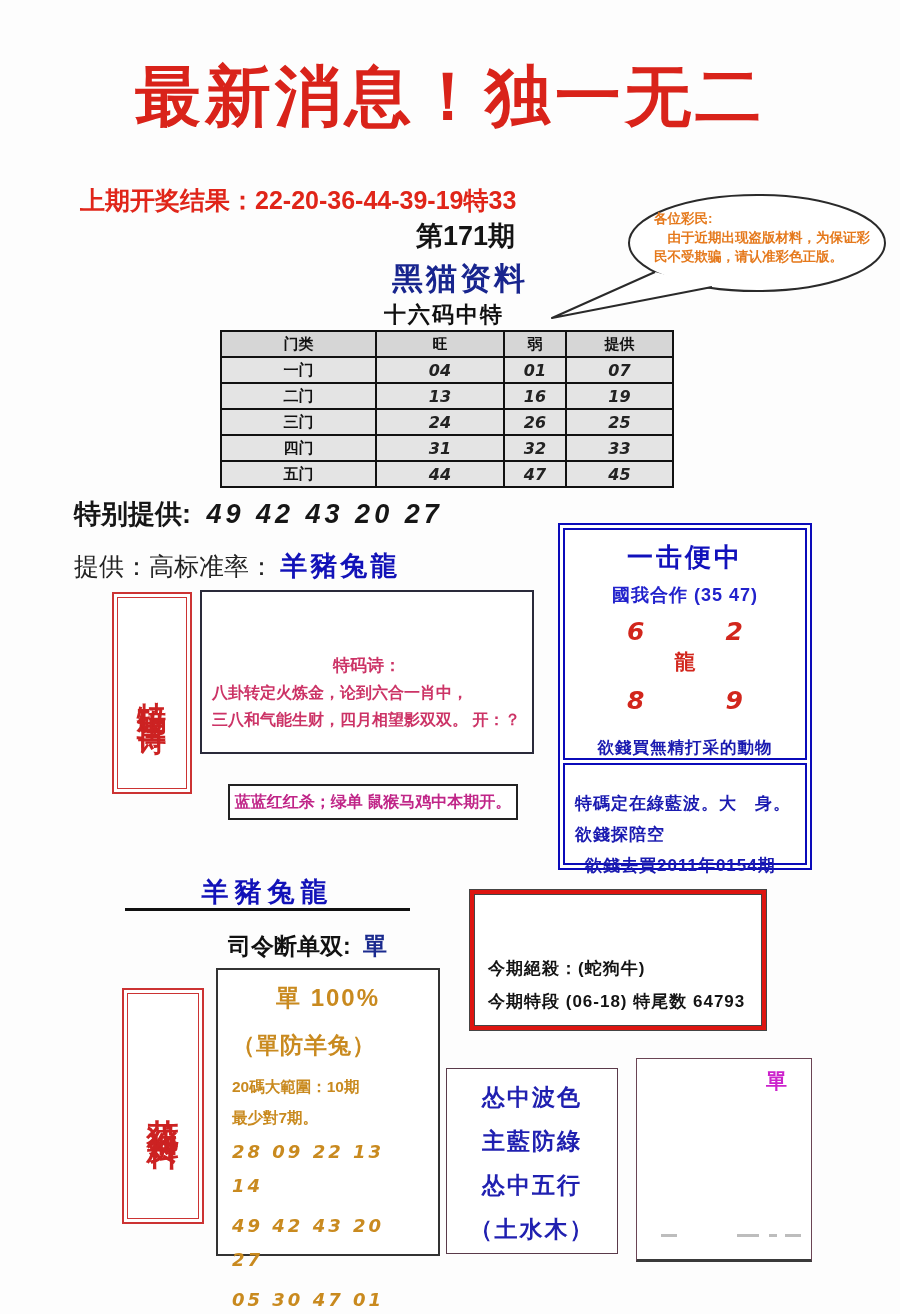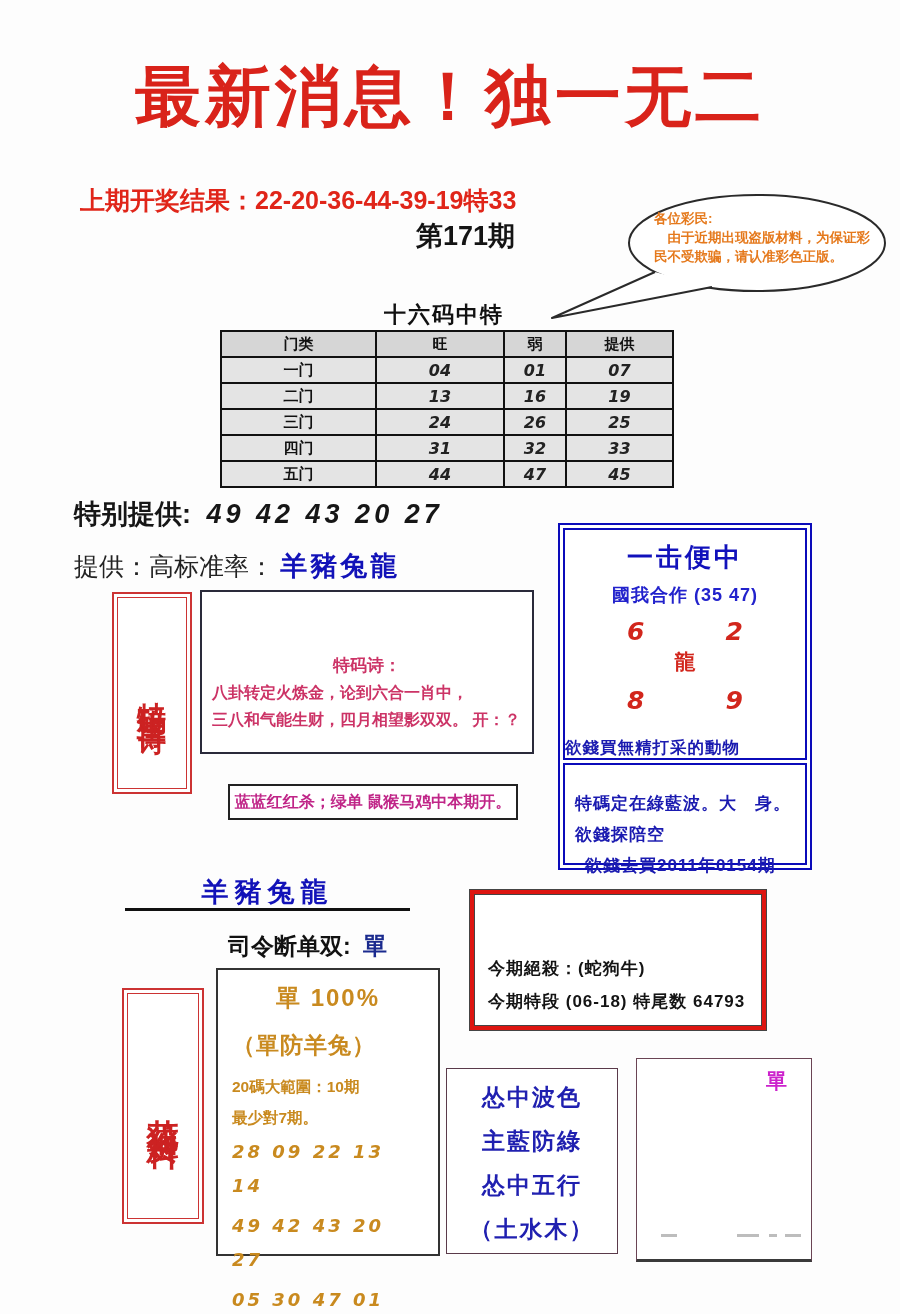--- a/index.html
+++ b/index.html
@@ -82,21 +82,21 @@
     left:558px;top:523px;width:254px;box-sizing:border-box;
     border:2px solid #0b0bba;background:#fff;padding:3px;
   }
   .hit-sec{border:2px solid #0b0bba;box-sizing:border-box;background:#fff;}
   .hit-top{height:232px;margin-bottom:3px;}
   .hit-title{text-align:center;margin-top:10px;font-size:26px;font-weight:bold;color:#1111bb;letter-spacing:3px;}
   .hit-sub{text-align:center;margin-top:8px;font-size:18px;font-weight:bold;color:#2222cc;letter-spacing:1px;}
   .hit-numrow{display:flex;justify-content:space-between;padding:0 62px;margin-top:10px;}
   .hit-num{font-size:25px;font-weight:bold;font-style:italic;color:#d2261c;font-family:"DejaVu Sans",sans-serif;}
   .hit-center{text-align:center;font-size:21px;font-weight:bold;color:#d2261c;margin-top:2px;}
-  .hit-riddle{text-align:left;margin-top:22px;font-size:16.5px;font-weight:bold;color:#1a1ab0;letter-spacing:1px;}
+  .hit-riddle{text-align:center;margin-top:22px;font-size:16.5px;font-weight:bold;color:#1a1ab0;letter-spacing:1px;}
   .hit-bottom{height:102px;padding:23px 10px;box-sizing:border-box;}
   .hb-line{font-size:17px;font-weight:bold;color:#1a1ab0;line-height:31px;letter-spacing:1px;}
   .hb-line.indent{padding-left:10px;}
 
   
   .kill-box{
     left:228px;top:784px;width:286px;height:32px;border:2px solid #222;
     background:#fff;text-align:center;line-height:32px;
     font-size:16px;font-weight:bold;color:#c02688;
   }
@@ -159,20 +159,21 @@
 
   <svg class="abs bubble-svg" width="360" height="145" viewBox="540 188 360 145">
     <ellipse cx="757" cy="243" rx="128" ry="48" fill="#ffffff" stroke="#2a2a2a" stroke-width="2"></ellipse>
     <path d="M 655 272 L 552 318 L 712 287" fill="#ffffff" stroke="#2a2a2a" stroke-width="2" stroke-linejoin="round"></path>
   </svg>
   <div class="abs bubble-text">
     <div>各位彩民:</div>
     <div>　由于近期出现盗版材料，为保证彩民不受欺骗，请认准彩色正版。</div>
   </div>
 
+  <div class="abs brand">黑猫资料</div>
   <div class="abs table-title">十六码中特</div>
 
   <table class="codes">
     <colgroup>
         <col style="width:155px">
         <col style="width:128px">
         <col style="width:62px">
         <col style="width:107px">
       </colgroup>
     <tbody>

